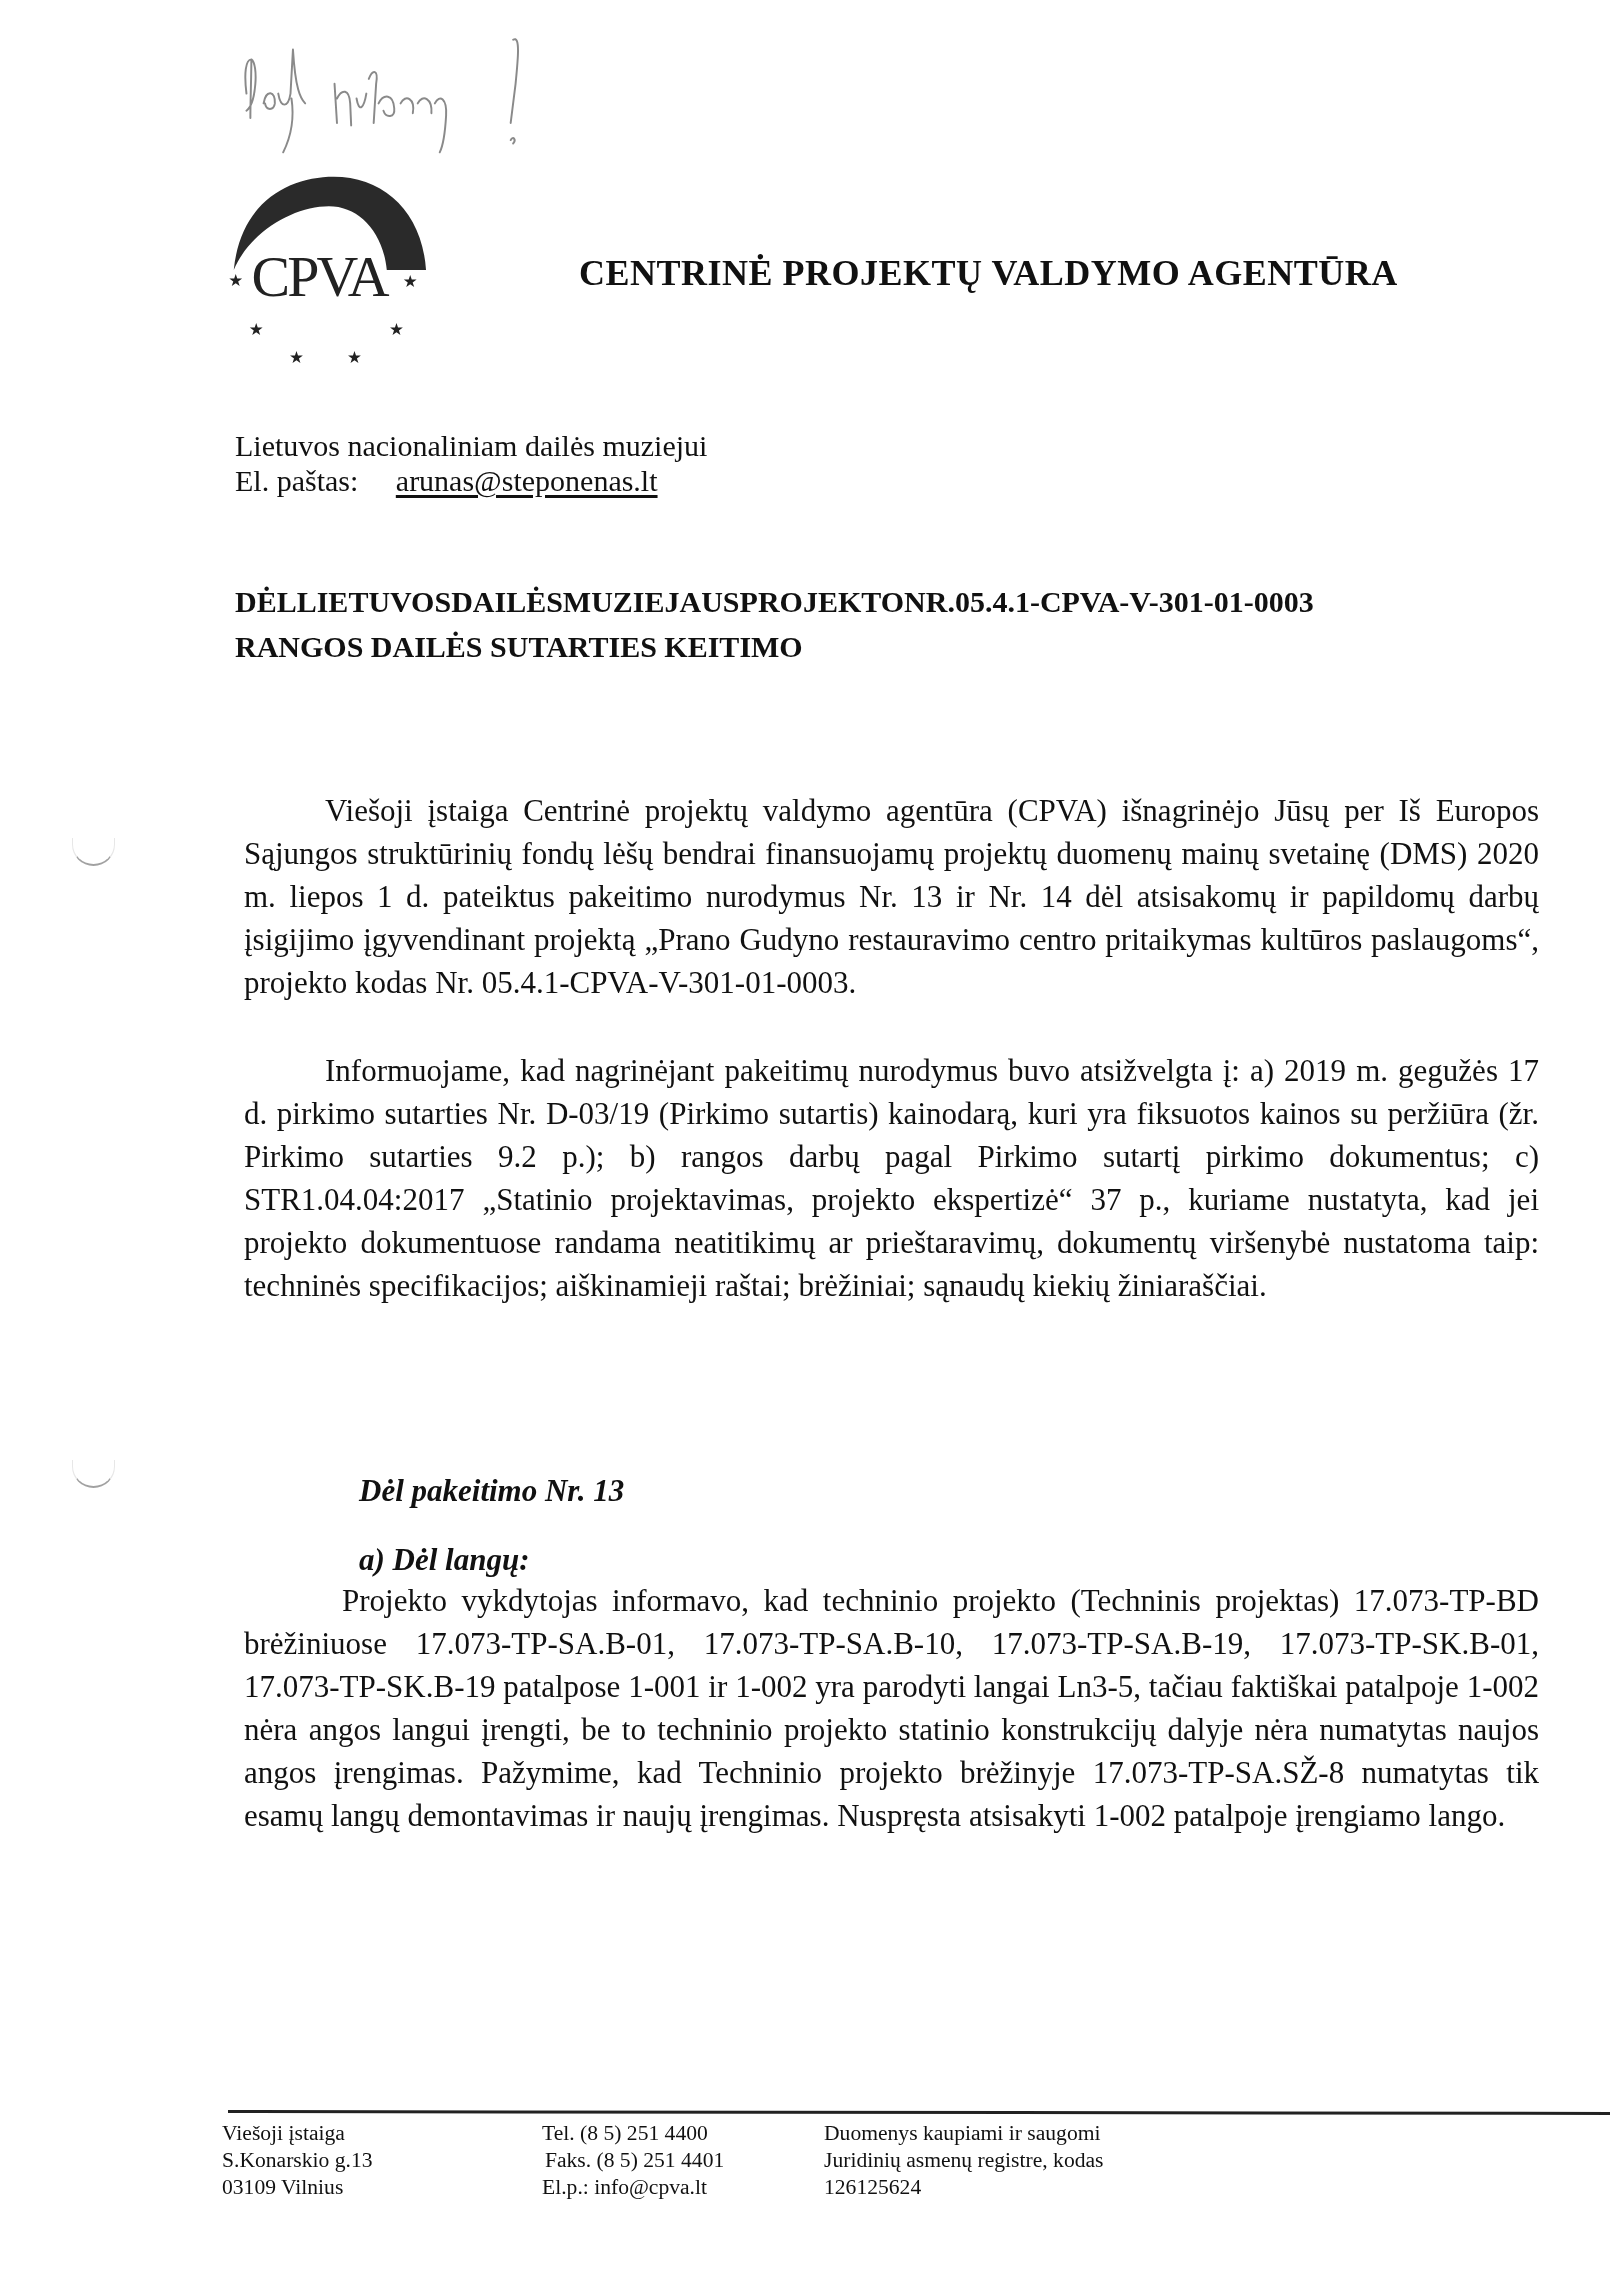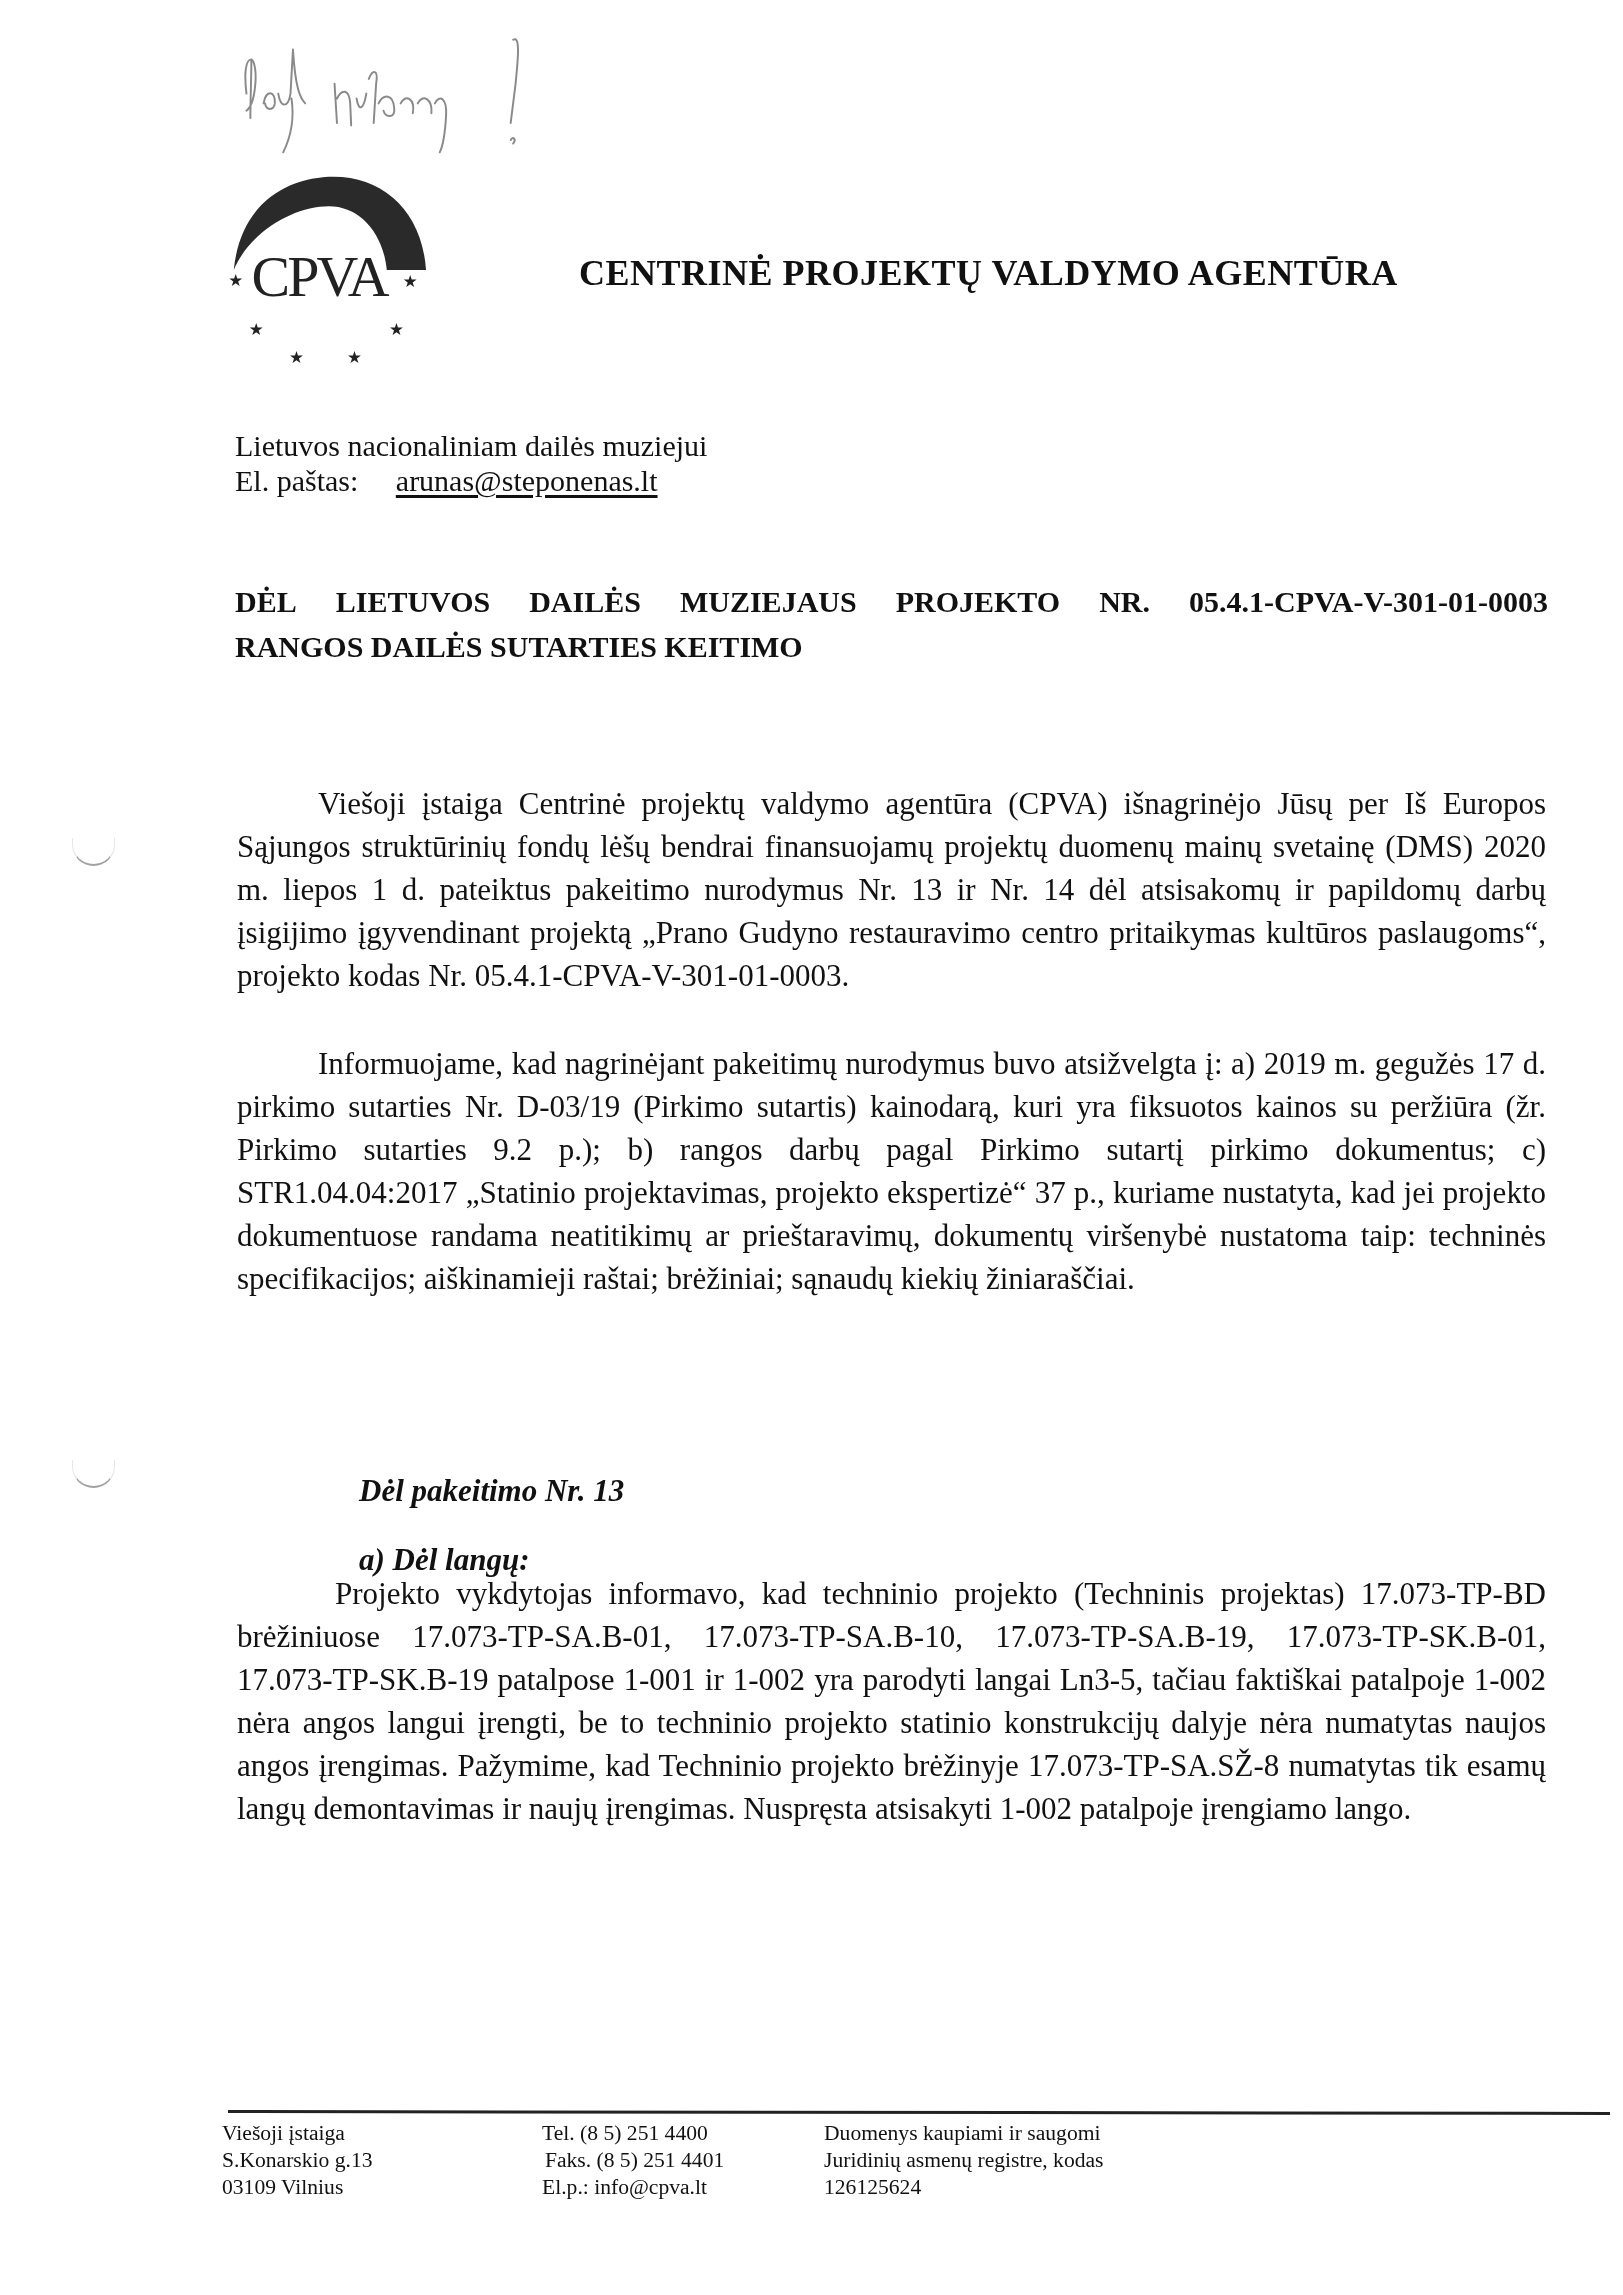--- a/index.html
+++ b/index.html
@@ -14,25 +14,25 @@
   .logo { left: 216px; top: 167px; width: 216px; height: 206px; }
 
   .agency-title { left: 579px; top: 255px; font-size: 36px; font-weight: bold;
                   letter-spacing: 0.5px; white-space: nowrap; line-height: 1; }
 
   .recipient { left: 235px; top: 428px; font-size: 30px; line-height: 35px; }
   .recipient .email-link { text-decoration: underline; text-underline-offset: 3.9px; margin-left: 30px; }
 
   .subject { left: 235px; top: 579px; width: 1313px; font-size: 30px; font-weight: bold;
              line-height: 45px; }
-  .subject .line1 { display: flex; justify-content: space-between; }
+  .subject .line1 { display: flex; }
 
   .body-text { left: 235px; width: 1313px; font-size: 31px; line-height: 43px;
                text-align: justify; }
-  .body-text p { margin: 2px; text-indent: 81px; }
+  .body-text p { margin: 9px; text-indent: 81px; }
   .p1 { top: 780px; }
   .p2 { top: 1040px; }
 
   .section-heading { left: 359px; font-size: 31px; font-weight: bold; font-style: italic; line-height: 1; }
   .h13 { top: 1475px; }
   .ha  { top: 1544px; }
 
   .p3 { top: 1570px; }
   .p3 p { text-indent: 98px; }
 

